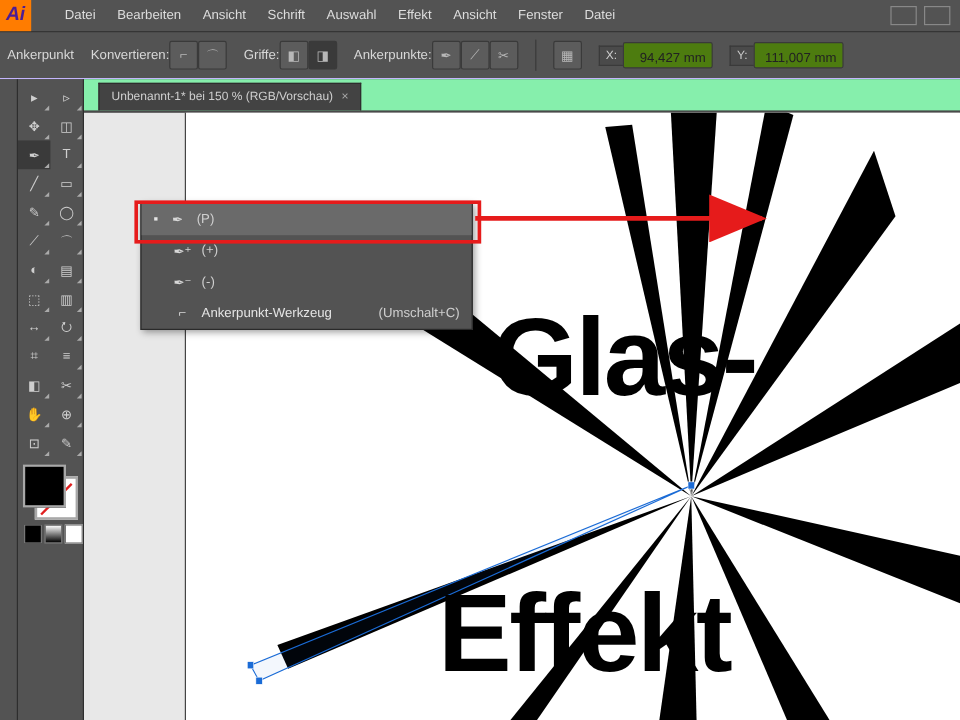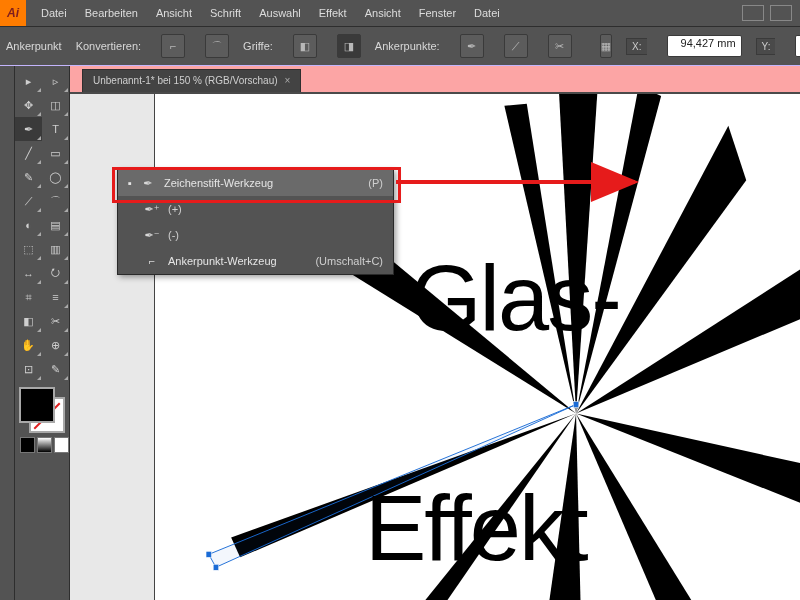--- a/index.html
+++ b/index.html
@@ -1,46 +1,46 @@
 <!DOCTYPE html>
 <html><head>
 <meta charset="utf-8">
 <style>
   html,body{margin:0;padding:0;width:800px;height:600px;overflow:hidden;background:#4a4a4a;font-family:"Segoe UI",Tahoma,sans-serif;font-size:11px;color:#ddd}
   .menubar{display:flex;align-items:center;height:26px;background:#535353;border-bottom:1px solid #2e2e2e}
-  .app-logo{width:26px;height:26px;background:#ff7c00;display:flex;align-items:center;justify-content:center;color:#7f1d1d;font-weight:bold;font-size:12px;font-style:italic;margin-right:6px}
+  .app-logo{width:26px;height:26px;background:#ff7c00;display:flex;align-items:center;justify-content:center;color:#4c1d95;font-weight:bold;font-size:16px;font-style:italic;margin-right:19px}
   .menu-item{padding:4px 9px;height:26px;line-height:26px;cursor:default;color:#ddd}
   .opt-row{display:flex;align-items:center;height:38px;background:#535353;border-bottom:1px solid #c4b5fd;padding:0 6px;gap:14px}
   .opt-lbl{color:#d8d8d8}
-  .opt-group{display:flex;align-items:center;gap:20px}
+  .opt-group{display:flex;align-items:center;gap:0}
   .ico-btn{width:22px;height:22px;background:#5c5c5c;border:1px solid #3a3a3a;border-radius:2px;display:flex;align-items:center;justify-content:center;color:#b8b8b8}
   .ico-btn.active{background:#3a3a3a}
-  .num-fld{display:flex;align-items:flex-start;background:#ffffff;border:1px solid #3a3a3a;border-radius:2px;height:20px;padding:0 3px}
+  .num-fld{display:flex;align-items:flex-end;background:#4d7c0f;border:1px solid #3a3a3a;border-radius:2px;height:20px;padding:0 3px}
   .num-fld input{width:63px;border:none;background:transparent;font-size:11px;color:#222;text-align:right}
   .axis-lbl{background:#4a4a4a;color:#ccc;padding:2px 5px;font-size:10px;border:1px solid #3a3a3a;border-right:none}
   .workbar{display:flex;height:536px}
   .dock{width:14px;background:#535353;border-right:1px solid #2e2e2e}
   .toolbox{width:54px;background:#535353;border-right:1px solid #2e2e2e;display:flex;flex-direction:column;padding-top:3px}
   .tool-row{display:flex}
   .tool{width:27px;height:24px;display:flex;align-items:center;justify-content:center;color:#cfcfcf;position:relative}
   .tool.sel{background:#3a3a3a}
   .tool .tri{position:absolute;right:1px;bottom:1px;width:0;height:0;border-right:4px solid #aaa;border-top:4px solid transparent}
   .fill-stroke{margin-top:6px;position:relative;width:46px;height:46px;align-self:center}
   .fill-sw{position:absolute;top:0;left:0;width:32px;height:32px;background:#000;border:2px solid #a8a8a8}
   .stroke-sw{position:absolute;bottom:0;right:0;width:32px;height:32px;background:#fff;border:2px solid #a8a8a8}
   .stroke-sw::after{content:"";position:absolute;left:-2px;right:-2px;top:50%;border-top:2px solid #e02020;transform:rotate(-45deg)}
   .mini-sw{display:flex;gap:2px;margin:4px 0 0 5px}
   .mini{width:14px;height:14px;border:1px solid #777}
-  .tabstrip{height:26px;background:#fca5a5;display:flex;align-items:flex-end;padding-left:12px}
+  .tabstrip{height:26px;background:#86efac;display:flex;align-items:flex-end;padding-left:12px}
   .doctab{background:#434343;color:#cfcfcf;height:22px;line-height:22px;padding:0 10px;border:1px solid #2e2e2e;border-bottom:none;display:flex;align-items:center;gap:7px;font-size:10px}
   .doctab .x{color:#aaa}
   .canvas-wrap{flex:1;display:flex;flex-direction:column;background:#4a4a4a}
   .canvas{flex:1;background:#e8e8e8;position:relative;overflow:hidden;margin:2px 0 0 0}
   .artboard{position:absolute;left:85px;top:-8px;right:0;bottom:0;background:#fff;box-shadow:0 0 0 1px #444}
-  .art-txt{position:absolute;font-family:"Arial Black",Arial,sans-serif;font-weight:400;color:#000;letter-spacing:-2px}
+  .art-txt{position:absolute;font-family:"Arial Black",Arial,sans-serif;font-weight:700;color:#000;letter-spacing:-2px}
   .flyout{position:absolute;left:47px;top:75px;background:#535353;border:1px solid #2a2a2a;width:275px;box-shadow:2px 2px 6px rgba(0,0,0,.4);z-index:10}
   .fly-row{display:flex;align-items:center;height:26px;padding:0 10px;color:#e5e5e5;gap:8px}
   .fly-row.hl{background:#6a6a6a}
   .fly-ico{width:16px;text-align:center;color:#d8d8d8}
   .fly-lbl{flex:1}
   .fly-sc{color:#cfcfcf}
   .hl-box{position:absolute;left:42px;top:73px;width:283px;height:30px;border:3px solid #e61b1b;z-index:20;pointer-events:none}
   .sep-v{width:1px;height:26px;background:#3a3a3a}
   svg.shard{position:absolute;left:0;top:0;width:100%;height:100%;overflow:visible}
   .selpath{stroke:#1a6bd6;stroke-width:1;fill:rgba(26,107,214,.05)}
@@ -199,21 +199,20 @@
           <rect class="anchor" x="65" y="482" width="6" height="6"></rect>
         </svg>
         <div class="art-txt" style="left:255px;top:160px;font-size:92px">Glas-</div>
         <div class="art-txt" style="left:210px;top:390px;font-size:92px">Effekt</div>
       </div>
 
       <div class="flyout">
         <div class="fly-row hl">
           <span>▪</span>
           <span class="fly-ico">✒</span>
-          <span class="fly-lbl">Zeichenstift-Werkzeug</span>
           <span class="fly-sc">(P)</span>
         </div>
         <div class="fly-row">
           <span style="width:8px"></span>
           <span class="fly-ico">✒⁺</span>
           <span class="fly-sc">(+)</span>
         </div>
         <div class="fly-row">
           <span style="width:8px"></span>
           <span class="fly-ico">✒⁻</span>

